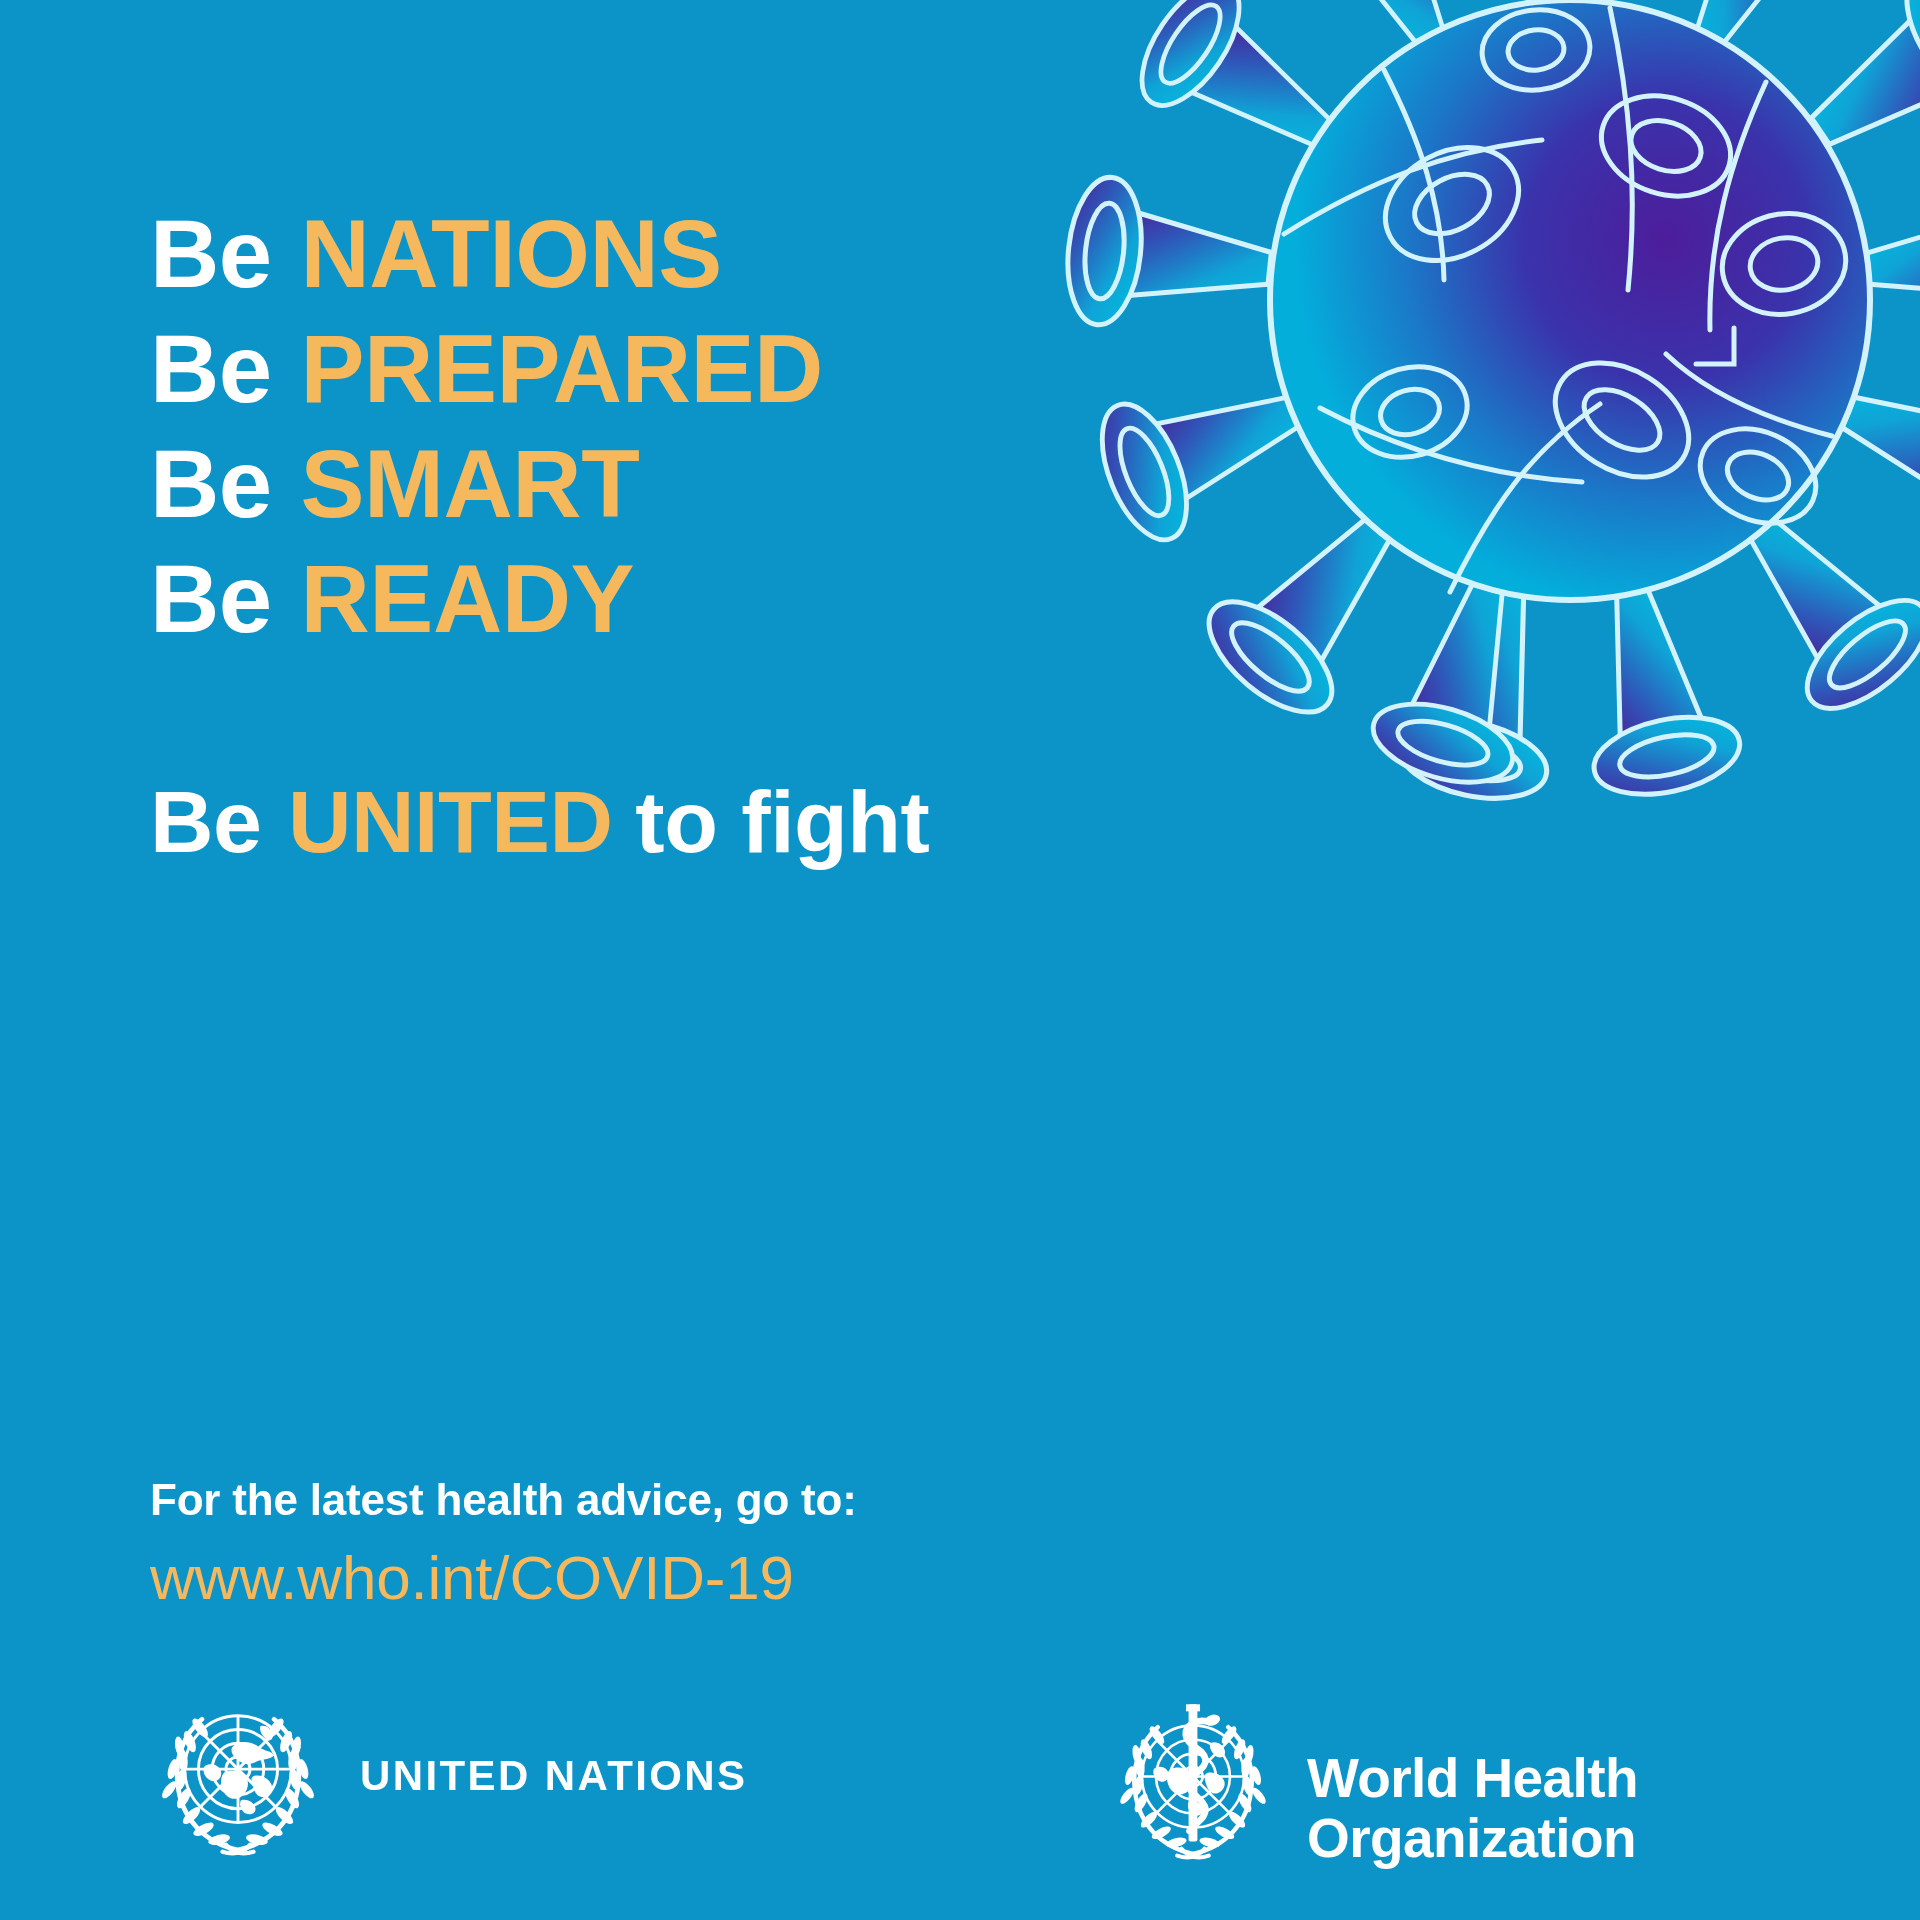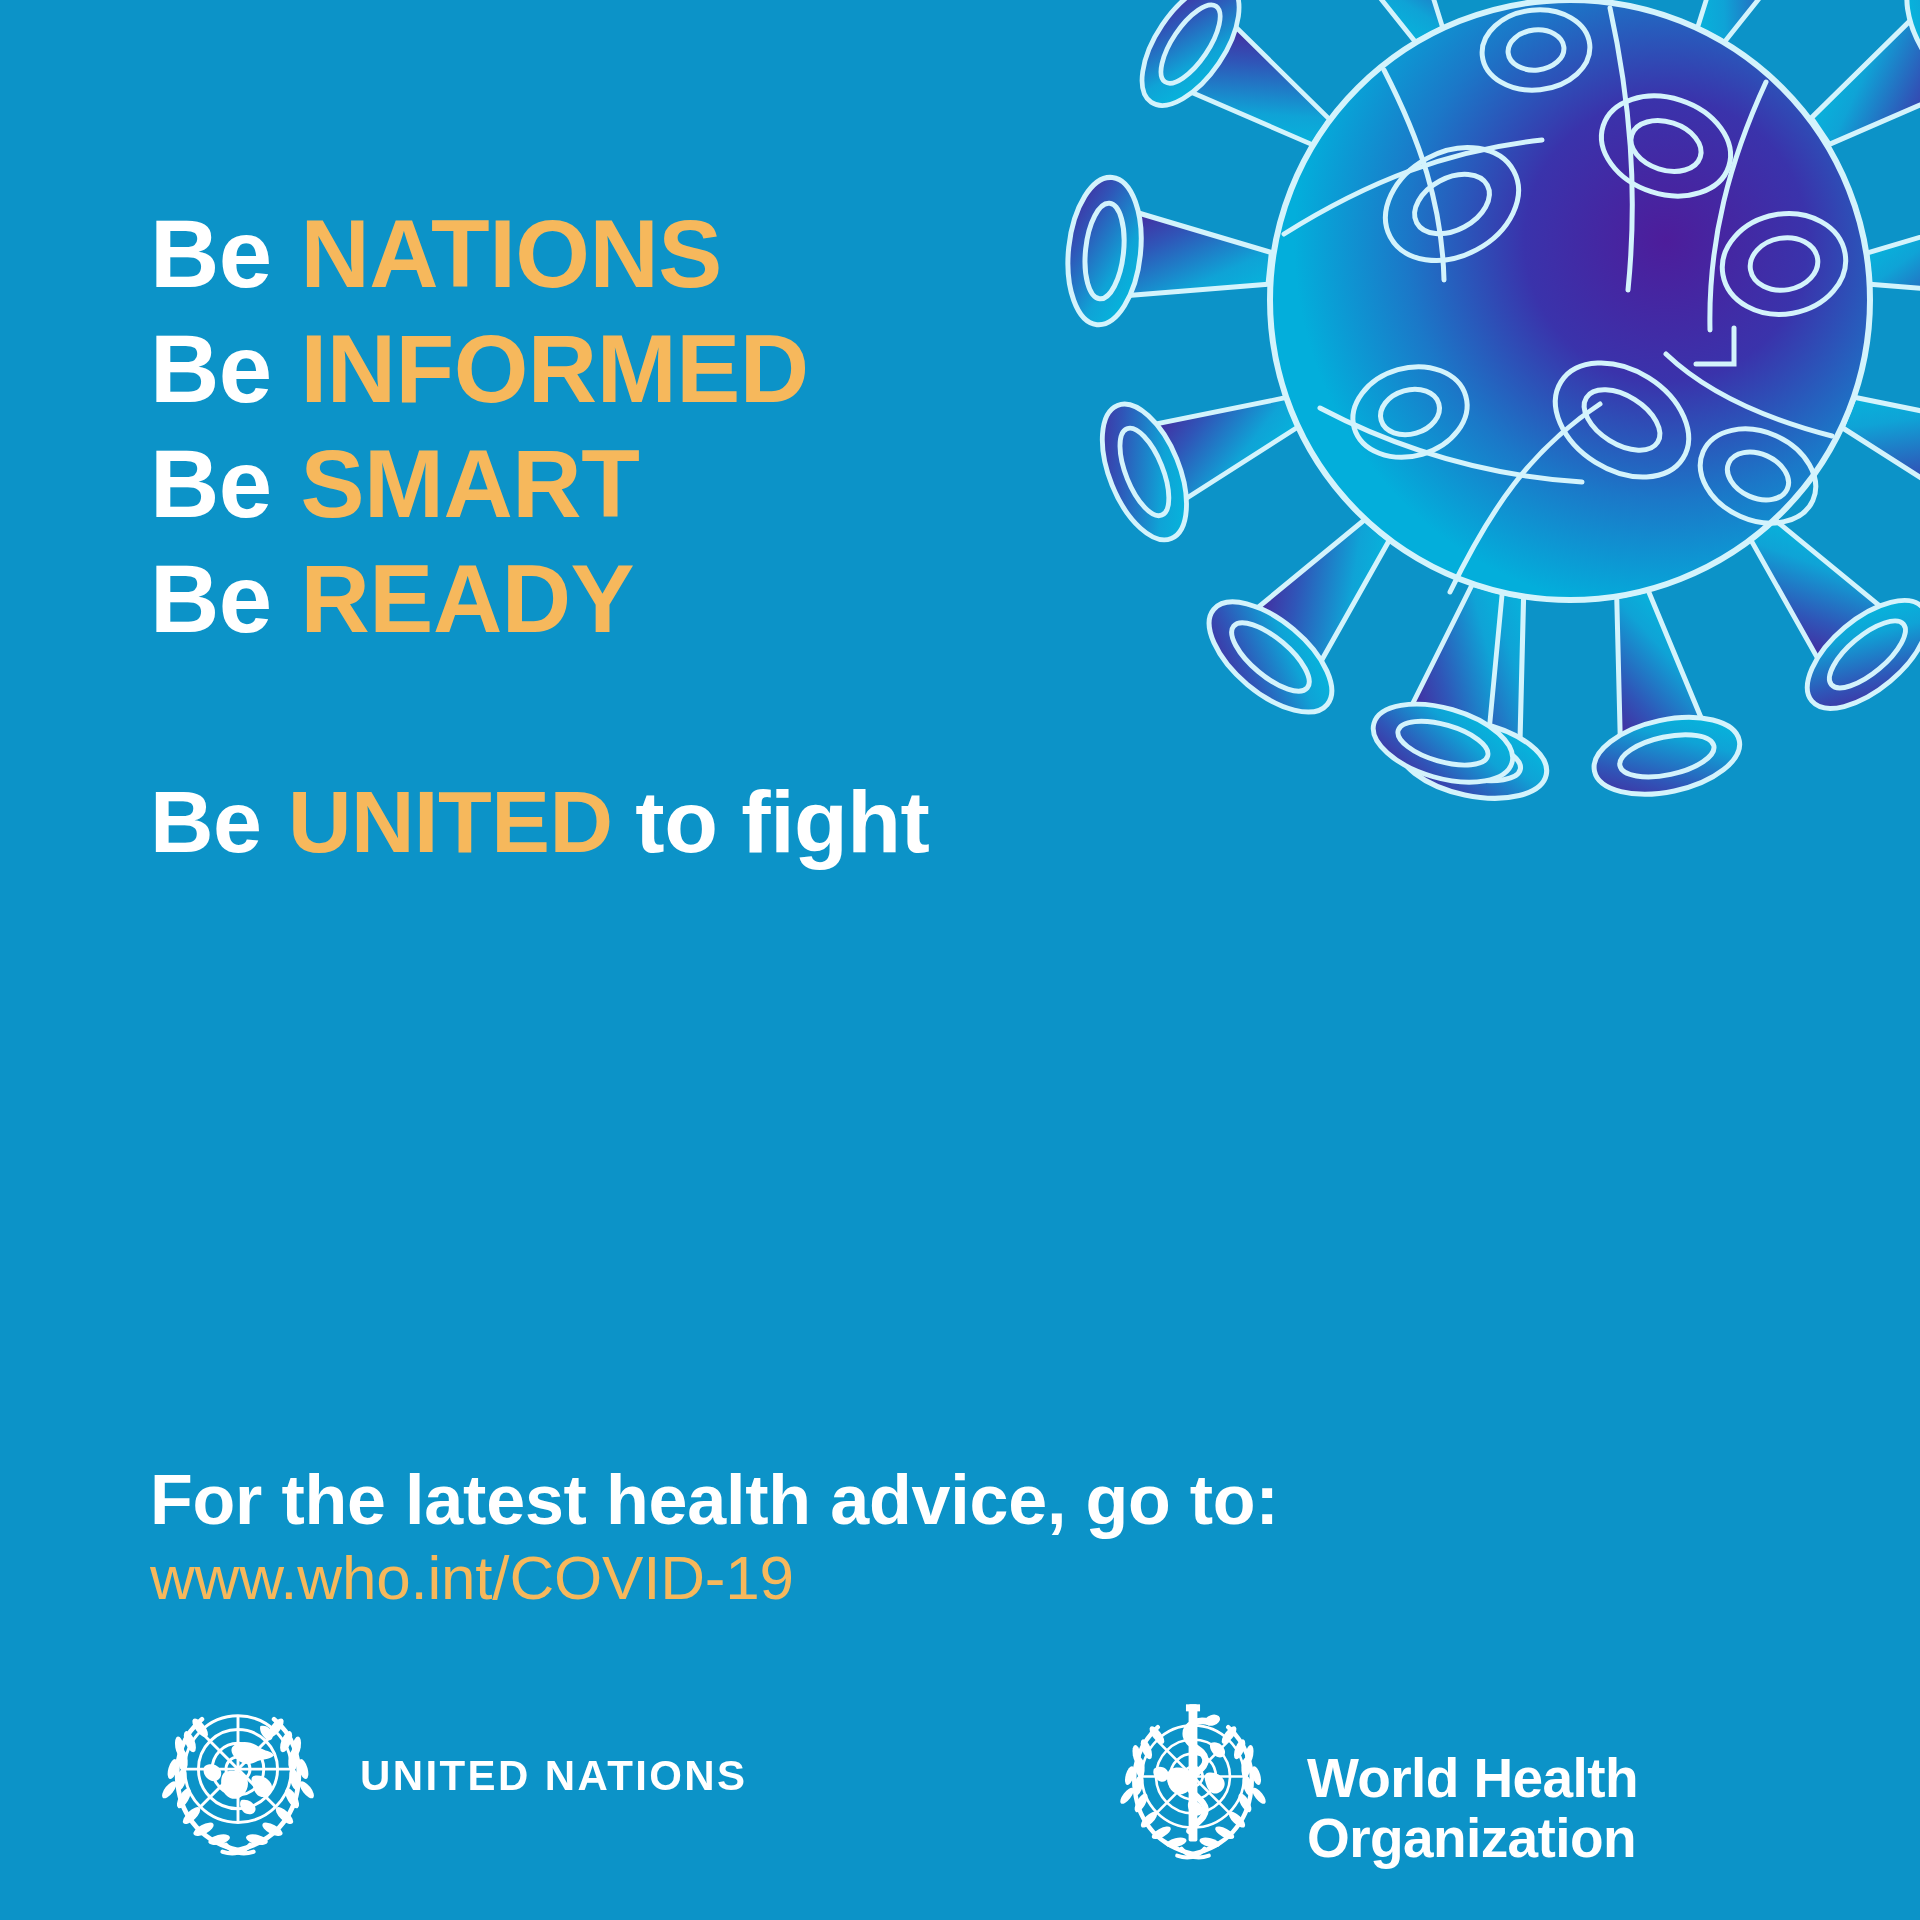--- a/index.html
+++ b/index.html
@@ -70,21 +70,21 @@
   }
 
   
   #advice-block {
     position: absolute;
     left: 150px;
     top: 1462px;
     width: 1200px;
   }
   #advice-text {
-    font-size: 70px;
+    font-size: 44px;
     font-weight: bold;
     color: #ffffff;
     line-height: 76px;
     white-space: nowrap;
     letter-spacing: -0.2px;
   }
   #advice-url {
     font-size: 62px;
     font-weight: normal;
     color: #f6b85c;
@@ -230,21 +230,21 @@
         </g>
       </g>
     </g>
   </svg>
 
   <div id="headline-block">
     <div class="headline-line">
       <span class="w">Be</span><span class="a">NATIONS</span>
     </div>
     <div class="headline-line">
-      <span class="w">Be</span><span class="a">INFORMED</span>
+      <span class="w">Be</span><span class="a">PREPARED</span>
     </div>
     <div class="headline-line">
       <span class="w">Be</span><span class="a">SMART</span>
     </div>
     <div class="headline-line">
       <span class="w">Be</span><span class="a">READY</span>
     </div>
   </div>
 
   <div id="ready-block">

